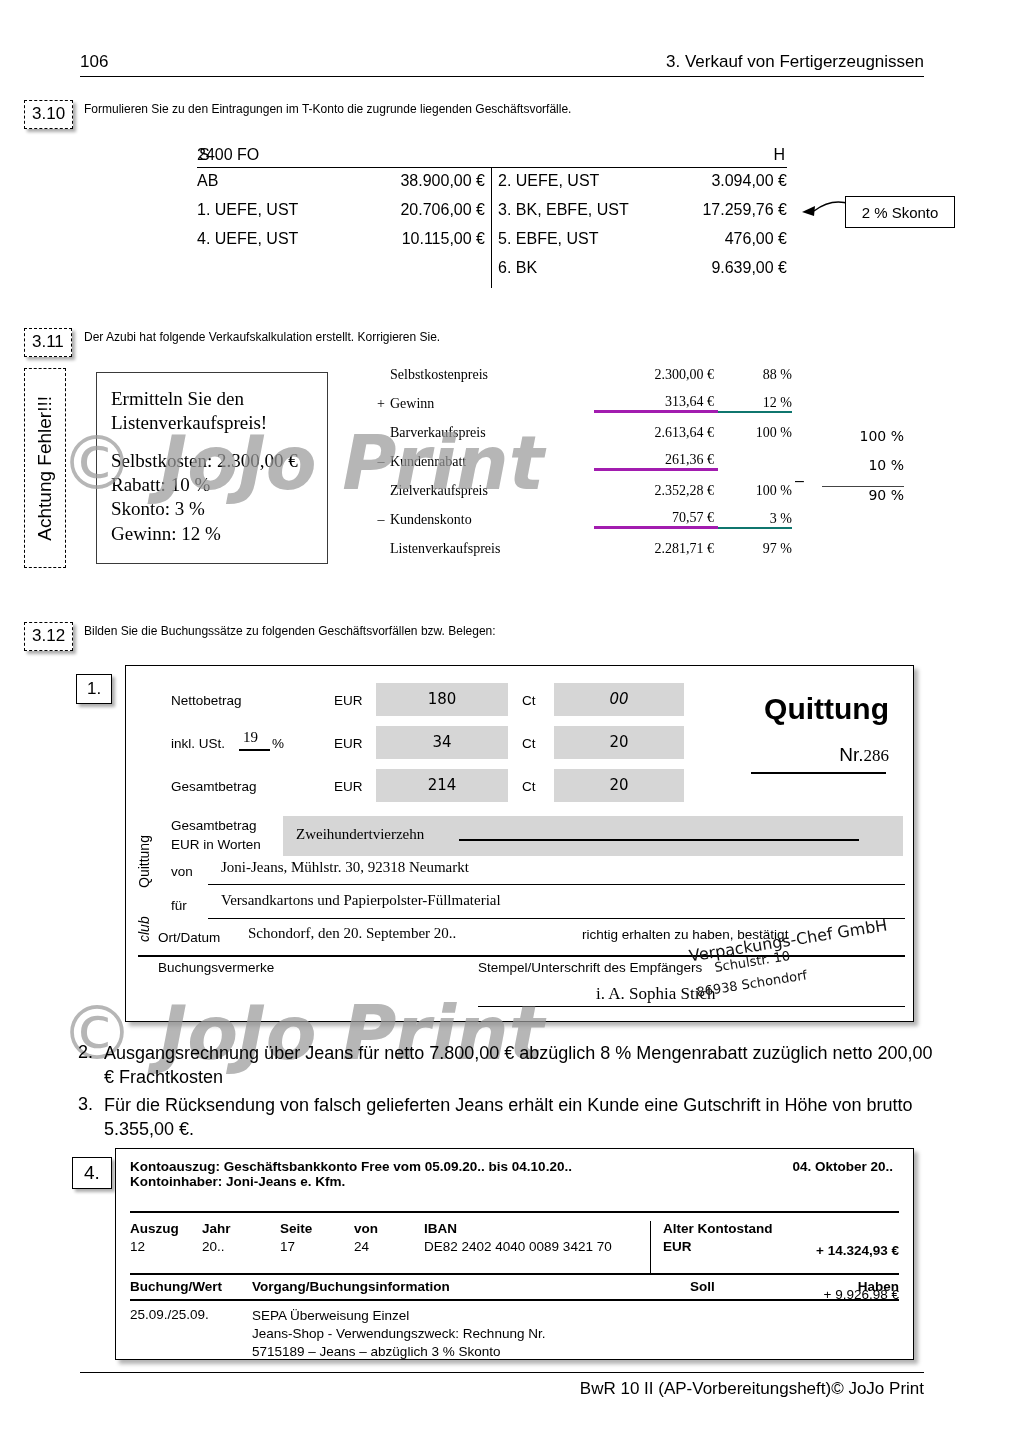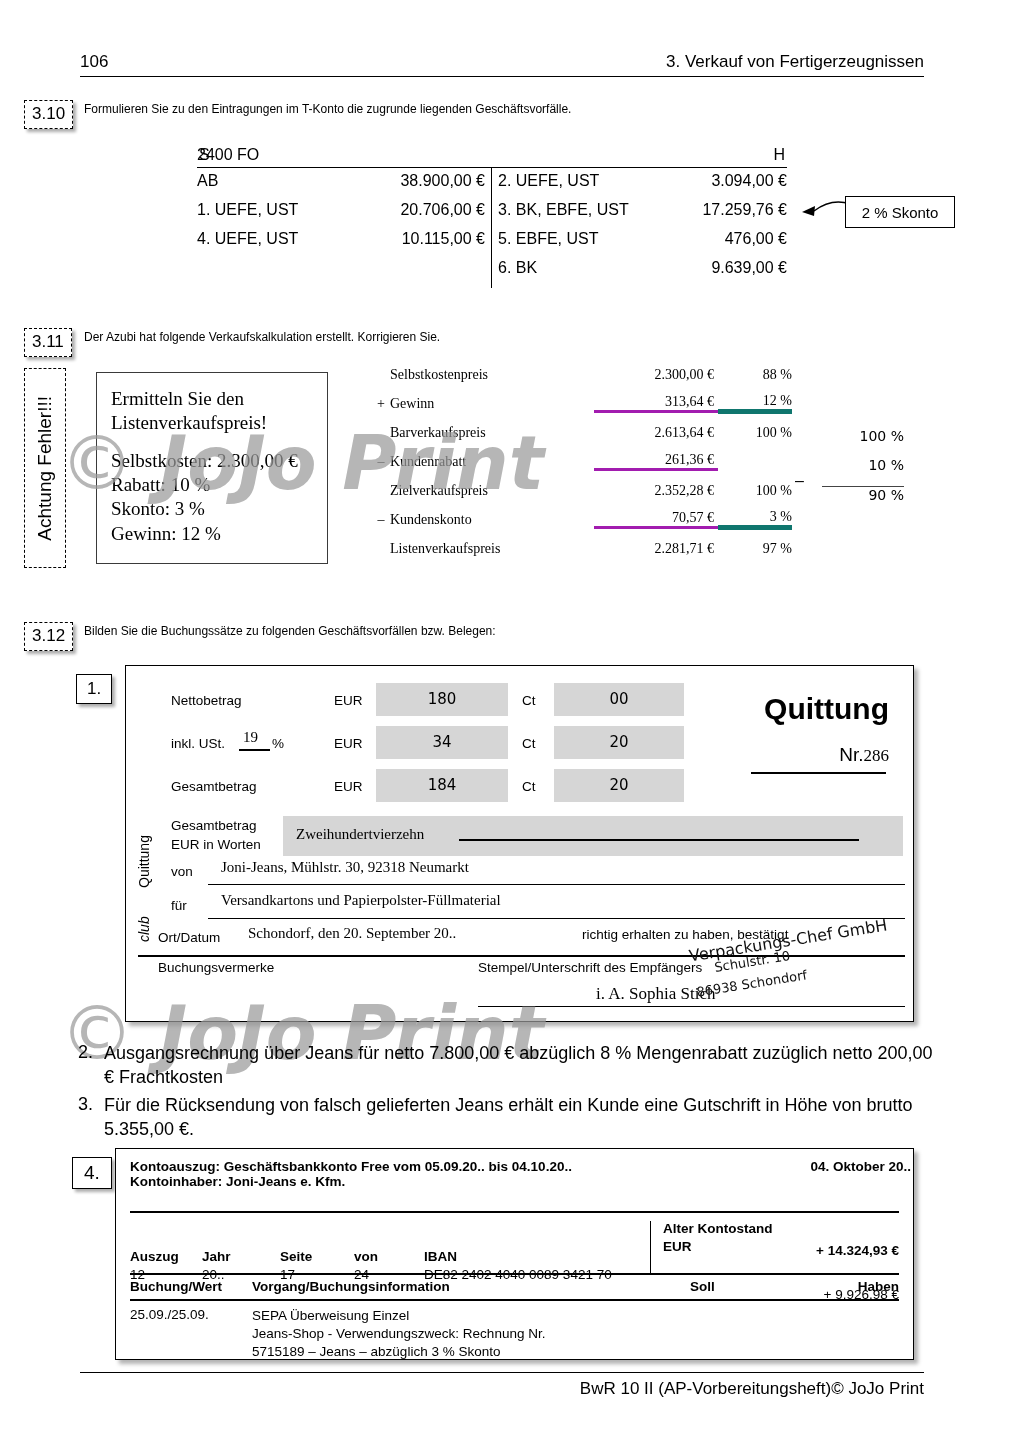--- a/index.html
+++ b/index.html
@@ -68,21 +68,21 @@
 
   
   .calc{position:absolute;left:372px;top:360px;width:420px;
     font-family:Liberation Serif, serif;font-size:14px;}
   .calc-row{display:flex;align-items:center;height:29px;}
   .calc-op{width:18px;text-align:center;flex:0 0 18px;}
   .calc-lbl{flex:1 1 auto;}
   .calc-val{flex:0 0 120px;text-align:right;padding-right:4px;}
   .calc-pct{flex:0 0 74px;text-align:right;}
   .rule-v{border-bottom:3px solid #a21caf;}
-  .rule-p{border-bottom:5px solid #0f766e;}
+  .rule-p{border-bottom:2px solid #0f766e;}
 
   .calcside{position:absolute;left:822px;top:428px;width:82px;
     font-family:"DejaVu Sans", sans-serif;font-size:14px;}
   .calcside .r{height:29px;text-align:right;}
   .calcside .r.line{border-bottom:1px solid #444;}
   .dash-right{position:absolute;left:795px;top:472px;font-size:16px;}
 
   
   .receipt{
     position:absolute;left:125px;top:665px;width:787px;height:355px;
@@ -106,24 +106,24 @@
   .li-num{position:absolute;font-size:18px;}
 
   
   .bank{
     position:absolute;left:115px;top:1148px;width:797px;height:210px;
     border:1.4px solid #000;background:#fff;
     box-shadow:4px 4px 4px rgba(0,0,0,.3);
     font-size:13.5px;
   }
   .bk-top{padding:10px 12px 0 14px;font-weight:bold;position:relative;height:46px;}
-  .bk-date{position:absolute;right:2px;top:10px;}
+  .bk-date{position:absolute;right:20px;top:10px;}
   .bk-rule{position:absolute;left:14px;right:14px;background:#000;height:2.2px;}
   .bk-cols{position:absolute;left:14px;top:72px;right:14px;height:52px;}
-  .bk-colL{position:absolute;left:0;top:0;width:508px;margin-top:28px;}
+  .bk-colL{position:absolute;left:0;top:0;width:508px;}
   .bk-colR{position:absolute;left:520px;top:0;right:0;padding-left:12px;
     border-left:1.6px solid #000;height:52px;box-sizing:border-box;}
   .bk-hdr{font-weight:bold;}
   .bk-grid{display:flex;}
   .bk-grid span{display:block;}
   .c1{width:72px;}.c2{width:78px;}.c3{width:74px;}.c4{width:70px;}
   .bk-amt{position:absolute;right:0;top:22px;font-weight:bold;}
   .bk-tx{position:absolute;left:14px;right:14px;top:130px;}
   .bk-tx-hdr{display:flex;font-weight:bold;position:relative;height:22px;}
   .bk-tx-body{position:relative;padding-top:6px;}
@@ -293,37 +293,37 @@
       <span>Nr.</span><span class="hw" style="font-size:17px;">286</span>
     </div>
     <div class="rc-thin" style="left:625px;top:106px;width:135px;height:1.6px;background:#000;"></div>
 
     <div class="rc-lbl" style="left:45px;top:27px;">Nettobetrag</div>
     <div class="rc-lbl" style="left:208px;top:27px;">EUR</div>
     <div class="rc-field" style="left:250px;top:17px;width:132px;height:33px;"></div>
     <div class="hw-c" style="left:250px;top:24px;width:132px;">180</div>
     <div class="rc-lbl" style="left:396px;top:27px;">Ct</div>
     <div class="rc-field" style="left:428px;top:17px;width:130px;height:33px;"></div>
-    <div class="hw-c" style="left:428px;top:24px;width:130px;">00</div>
+    <div class="hw-c" style="left:428px;top:24px;width:130px;font-style:italic;">00</div>
 
     <div class="rc-lbl" style="left:45px;top:70px;">inkl. USt.</div>
     <div class="hw" style="position:absolute;left:117px;top:63px;">19</div>
     <div class="rc-thin" style="left:113px;top:83px;width:31px;height:1.5px;background:#000;"></div>
     <div class="rc-lbl" style="left:146px;top:70px;">%</div>
     <div class="rc-lbl" style="left:208px;top:70px;">EUR</div>
     <div class="rc-field" style="left:250px;top:60px;width:132px;height:33px;"></div>
     <div class="hw-c" style="left:250px;top:67px;width:132px;">34</div>
     <div class="rc-lbl" style="left:396px;top:70px;">Ct</div>
     <div class="rc-field" style="left:428px;top:60px;width:130px;height:33px;"></div>
     <div class="hw-c" style="left:428px;top:67px;width:130px;">20</div>
 
     <div class="rc-lbl" style="left:45px;top:113px;">Gesamtbetrag</div>
     <div class="rc-lbl" style="left:208px;top:113px;">EUR</div>
     <div class="rc-field" style="left:250px;top:103px;width:132px;height:33px;"></div>
-    <div class="hw-c" style="left:250px;top:110px;width:132px;">184</div>
+    <div class="hw-c" style="left:250px;top:110px;width:132px;">214</div>
     <div class="rc-lbl" style="left:396px;top:113px;">Ct</div>
     <div class="rc-field" style="left:428px;top:103px;width:130px;height:33px;"></div>
     <div class="hw-c" style="left:428px;top:110px;width:130px;">20</div>
 
     <div class="rc-vert" style="left:10px;top:130px;height:92px;">Quittung</div>
     <div class="rc-vert it" style="left:10px;top:228px;height:48px;">club</div>
 
     <div class="rc-field" style="left:157px;top:150px;width:620px;height:40px;"></div>
     <div class="rc-lbl" style="left:45px;top:152px;">Gesamtbetrag</div>
     <div class="rc-lbl" style="left:45px;top:171px;">EUR in Worten</div>

